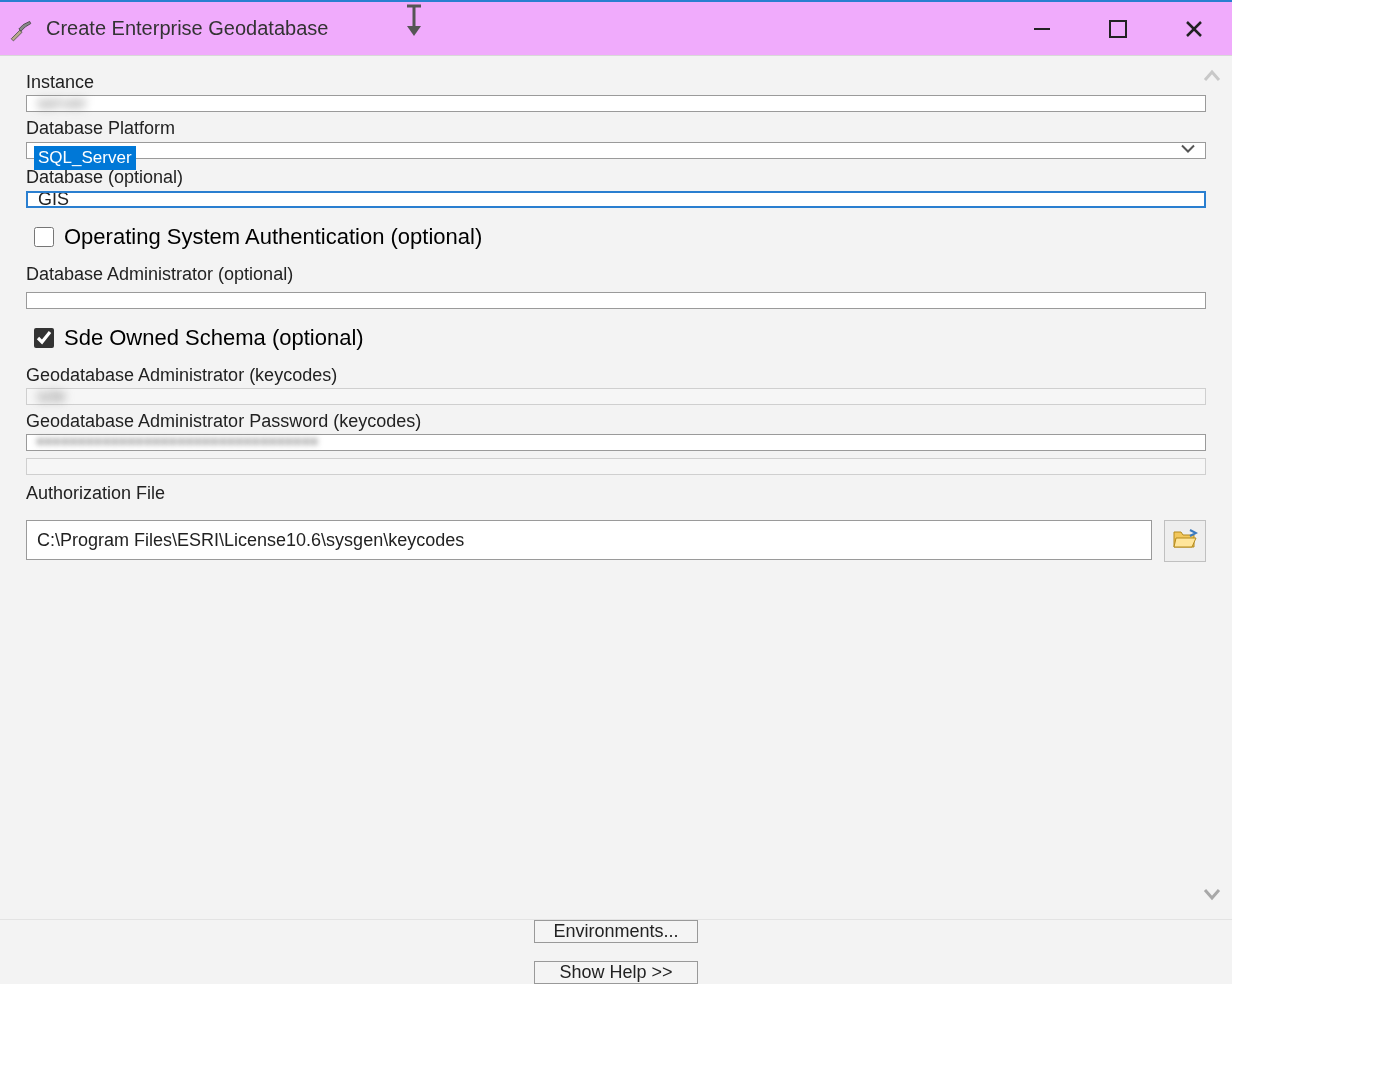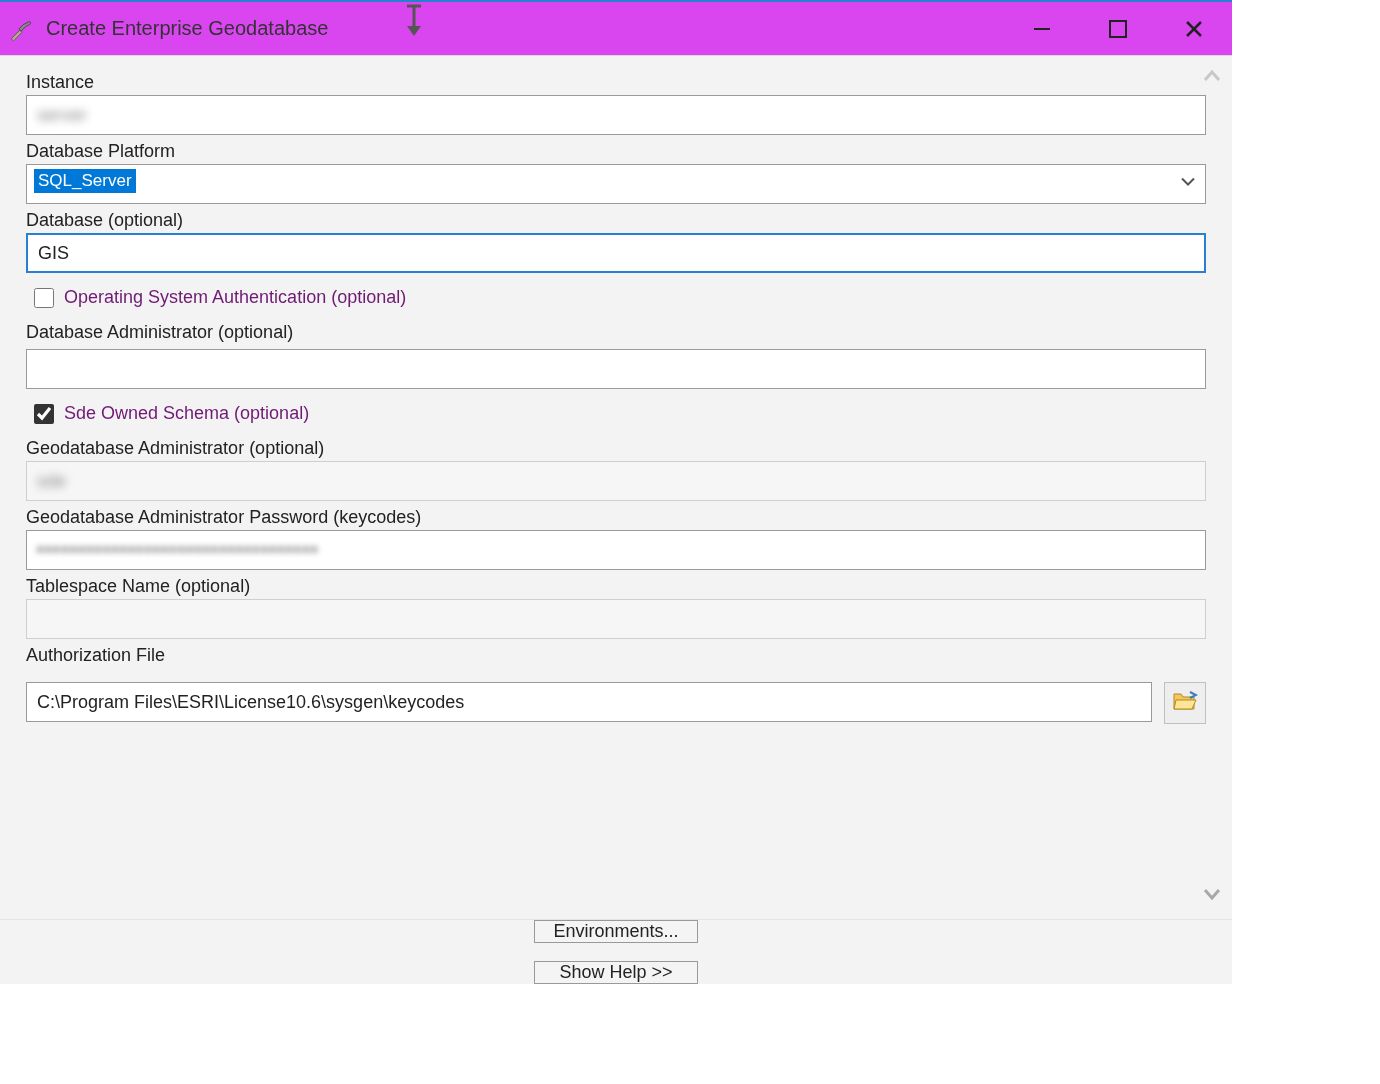--- a/index.html
+++ b/index.html
@@ -12,21 +12,21 @@
       overflow: hidden;
       color: #222;
     }
     .titlebar {
       height: 56px;
       border-top: 2px solid #2a7fd0;
       border-bottom: 1px solid #d8d8d8;
       display: flex;
       align-items: center;
       padding: 4px 6px;
-      background: #d946ef;
+      background: #f0abfc;
     }
     .titlebar .app-icon {
       width: 30px;
       height: 30px;
       margin-right: 10px;
       display: flex;
       align-items: center;
       justify-content: center;
     }
     .titlebar .title-text {
@@ -77,21 +77,21 @@
 
     .field-group { margin-bottom: 6px; }
     .field-label {
       font-size: 18px;
       color: #222;
       margin-bottom: 2px;
       display: block;
     }
     .text-input, .select-input {
       width: 100%;
-      height: 40px;
+      height: 17px;
       border: 1px solid #9a9a9a;
       background: #fff;
       padding: 0 10px;
       font-size: 18px;
       font-family: inherit;
       color: #222;
     }
     .text-input.focused {
       border: 2px solid #2a7fd0;
       outline: none;
@@ -131,22 +131,22 @@
       align-items: center;
       margin: 14px 0 14px 8px;
     }
     .checkbox-row input[type="checkbox"] {
       width: 20px;
       height: 20px;
       margin-right: 10px;
       accent-color: #333;
     }
     .checkbox-row label {
-      font-size: 18px;
-      color: #701a75;
+      font-size: 22px;
+      color: #000000;
     }
 
     .blurred-text {
       filter: blur(4px);
       color: #888;
       user-select: none;
     }
     .pw-dots {
       filter: blur(3px);
       letter-spacing: 2px;
@@ -283,35 +283,34 @@
   <div class="field-group">
     <input class="text-input" type="password" style="">
   </div>
 
   <div class="checkbox-row">
     <input type="checkbox" id="sde" checked="" style="">
     <label for="sde">Sde Owned Schema (optional)</label>
   </div>
 
   <div class="field-group">
-    <label class="field-label">Geodatabase Administrator (optional)</label>
+    <label class="field-label">Geodatabase Administrator (keycodes)</label>
     <div class="text-input disabled" style="display:flex;align-items:center;">
       <span class="blurred-text">sde</span>
     </div>
   </div>
 
   <div class="field-group">
     <label class="field-label">Geodatabase Administrator Password (keycodes)</label>
     <div class="text-input" style="display:flex;align-items:center;">
       <span class="pw-dots">••••••••••••••••••••••••••••••••••</span>
     </div>
   </div>
 
   <div class="field-group">
-    <label class="field-label">Tablespace Name (optional)</label>
     <input class="text-input disabled" type="text" readonly="" style="">
   </div>
 
   <div class="field-group">
     <label class="field-label">Authorization File</label>
     <div class="file-row">
       <input class="text-input" type="text" value="C:\Program Files\ESRI\License10.6\sysgen\keycodes" style="">
       <div class="browse-btn">
         <span>
           <svg width="26" height="22" viewBox="0 0 26 22">

